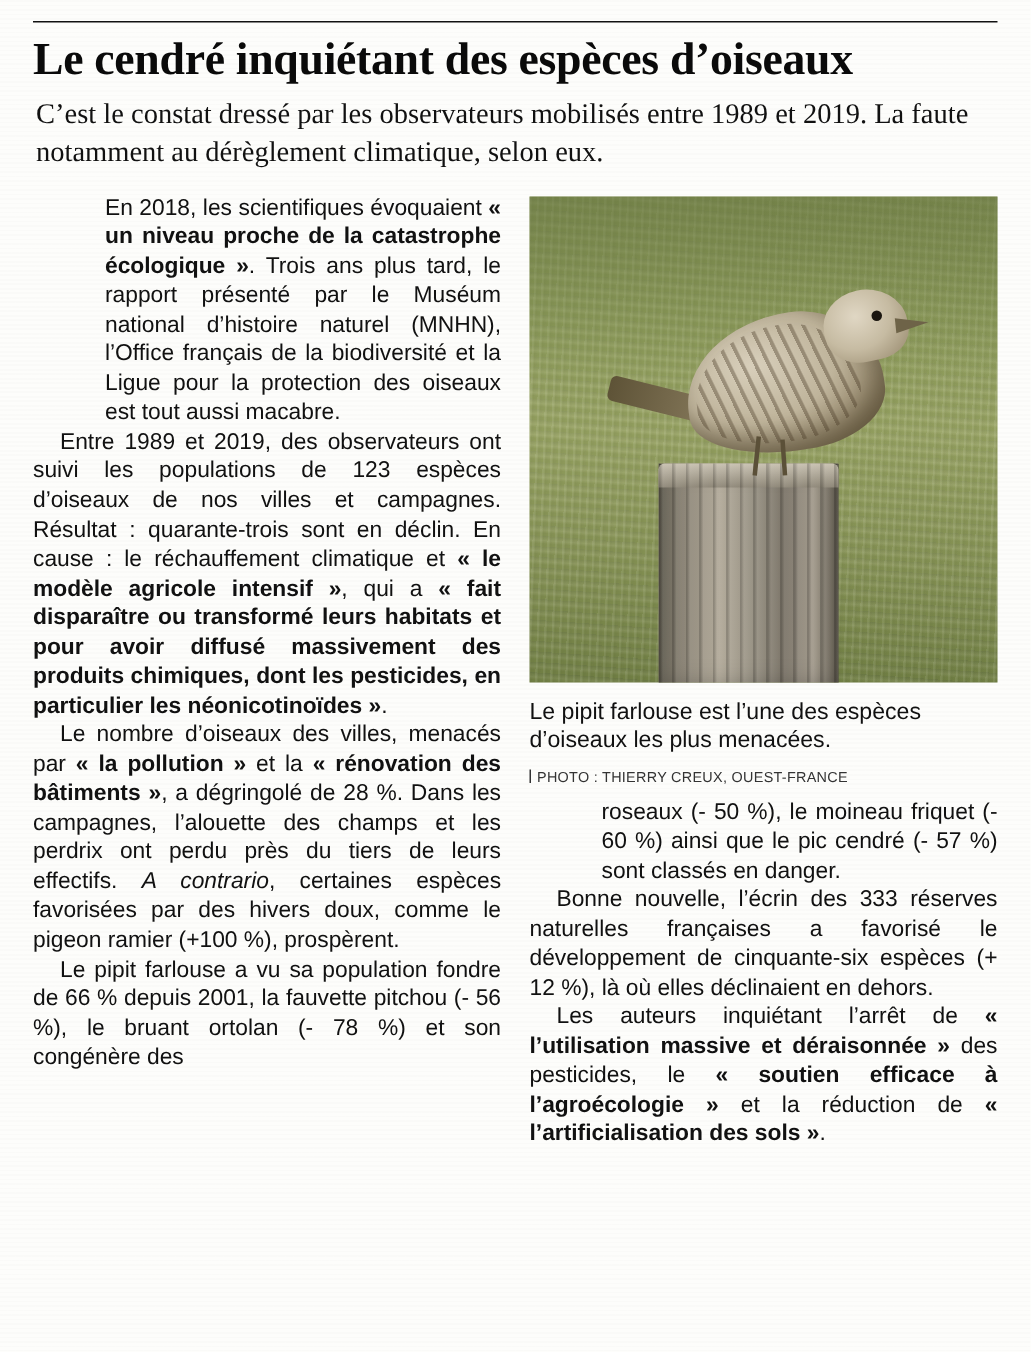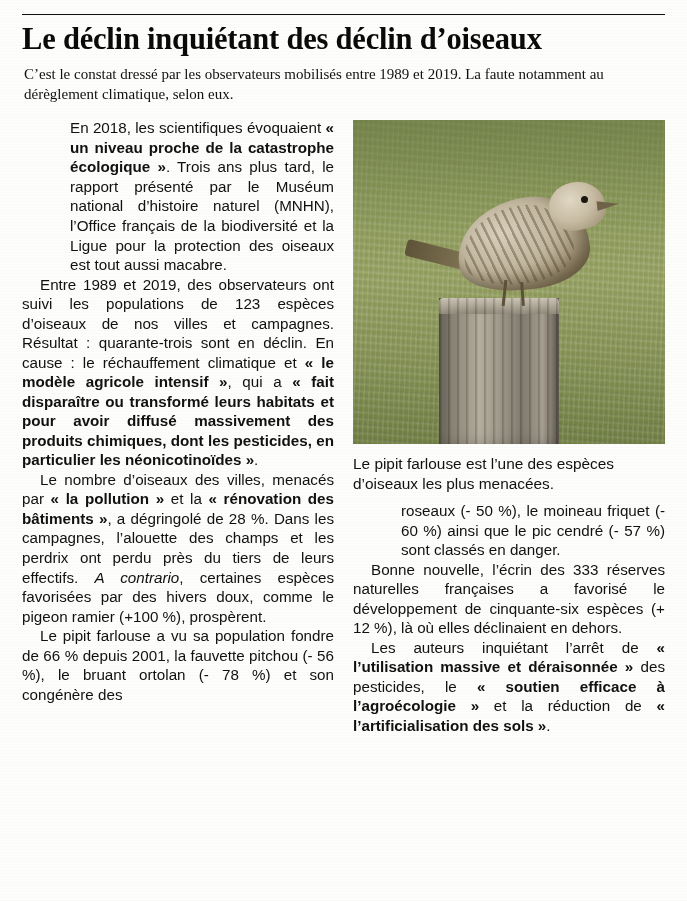--- a/index.html
+++ b/index.html
@@ -33,21 +33,21 @@
     font-family: "Liberation Serif", serif;
     font-weight: bold;
     font-size: 30.5px;
     line-height: 1.06;
     letter-spacing: -0.2px;
     margin: 0 0 10px 0;
     color: #0a0a0a;
   }
   .chapo {
     font-family: "Liberation Serif", serif;
-    font-size: 15px;
+    font-size: 19px;
     line-height: 1.30;
     margin: 0 0 14px 2px;
     color: #111;
     max-width: 630px;
   }
   .col {
     width: 312px;
     font-family: "Liberation Sans", sans-serif;
     font-size: 15.2px;
     line-height: 1.285;
@@ -239,41 +239,42 @@
     clear: both;
   }
 </style>
 </head>
 <body>
 
 <div class="page">
 
   <div class="rule-top"></div>
 
-  <h1 class="headline">Le déclin inquiétant des déclin d’oiseaux</h1>
+  <h1 class="headline">Le cendré inquiétant des espèces d’oiseaux</h1>
 
   <p class="chapo">C’est le constat dressé par les observateurs mobilisés entre 1989 et 2019. La faute notamment au dérèglement climatique, selon eux.</p>
 
   <div class="photo-block">
     <div class="photo">
       <div class="grass-texture"></div>
       <div class="blur-band"></div>
       <div class="post">
         <div class="post-grain"></div>
       </div>
       <div class="bird-tail"></div>
       <div class="bird-body"></div>
       <div class="bird-streaks"></div>
       <div class="bird-head"></div>
       <div class="bird-eye"></div>
       <div class="bird-beak"></div>
       <div class="bird-legs"></div>
       <div class="bird-legs2"></div>
     </div>
     <p class="caption">Le pipit farlouse est l’une des espèces d’oiseaux les plus menacées.</p>
+    <p class="credit"><span class="bar"></span><span>Photo : Thierry Creux, Ouest-France</span></p>
   </div>
 
   <div class="col col-left">
     <p class="no-indent"><span>En 2018, les scientifiques évoquaient </span><b>« un niveau proche de la catastrophe écologique »</b><span>. Trois ans plus tard, le rapport présenté par le Muséum national d’histoire naturel (MNHN), l’Office français de la biodiversité et la Ligue pour la protection des oiseaux est tout aussi macabre.</span></p>
     <p><span>Entre 1989 et 2019, des observateurs ont suivi les populations de 123 espèces d’oiseaux de nos villes et campagnes. Résultat : quarante-trois sont en déclin. En cause : le réchauffement climatique et </span><b>« le modèle agricole intensif »</b><span>, qui a </span><b>« fait disparaître ou transformé leurs habitats et pour avoir diffusé massivement des produits chimiques, dont les pesticides, en particulier les néonicotinoïdes »</b><span>.</span></p>
     <p><span>Le nombre d’oiseaux des villes, menacés par </span><b>« la pollution »</b><span> et la </span><b>« rénovation des bâtiments »</b><span>, a dégringolé de 28 %. Dans les campagnes, l’alouette des champs et les perdrix ont perdu près du tiers de leurs effectifs. </span><i>A contrario</i><span>, certaines espèces favorisées par des hivers doux, comme le pigeon ramier (+100 %), prospèrent.</span></p>
     <p>Le pipit farlouse a vu sa population fondre de 66 % depuis 2001, la fauvette pitchou (- 56 %), le bruant ortolan (- 78 %) et son congénère des</p>
   </div>
 
   <div class="col col-right">

